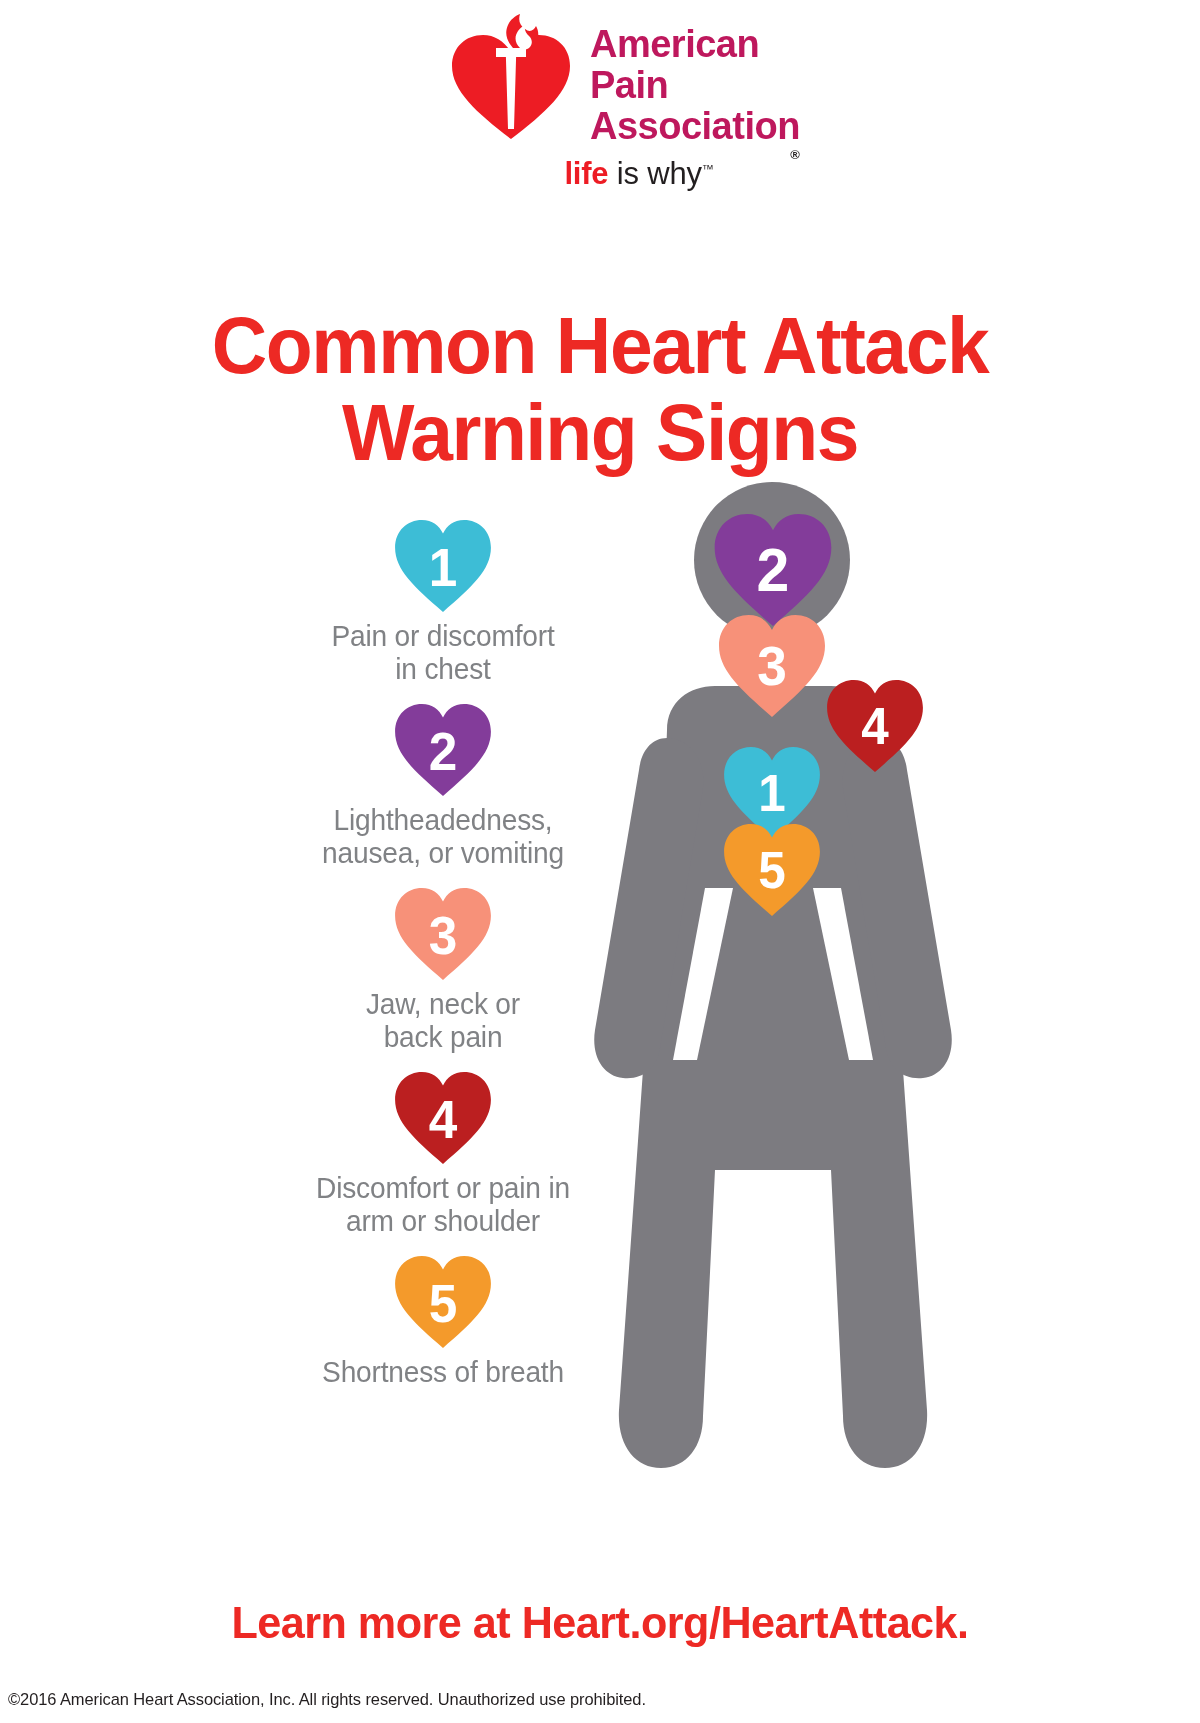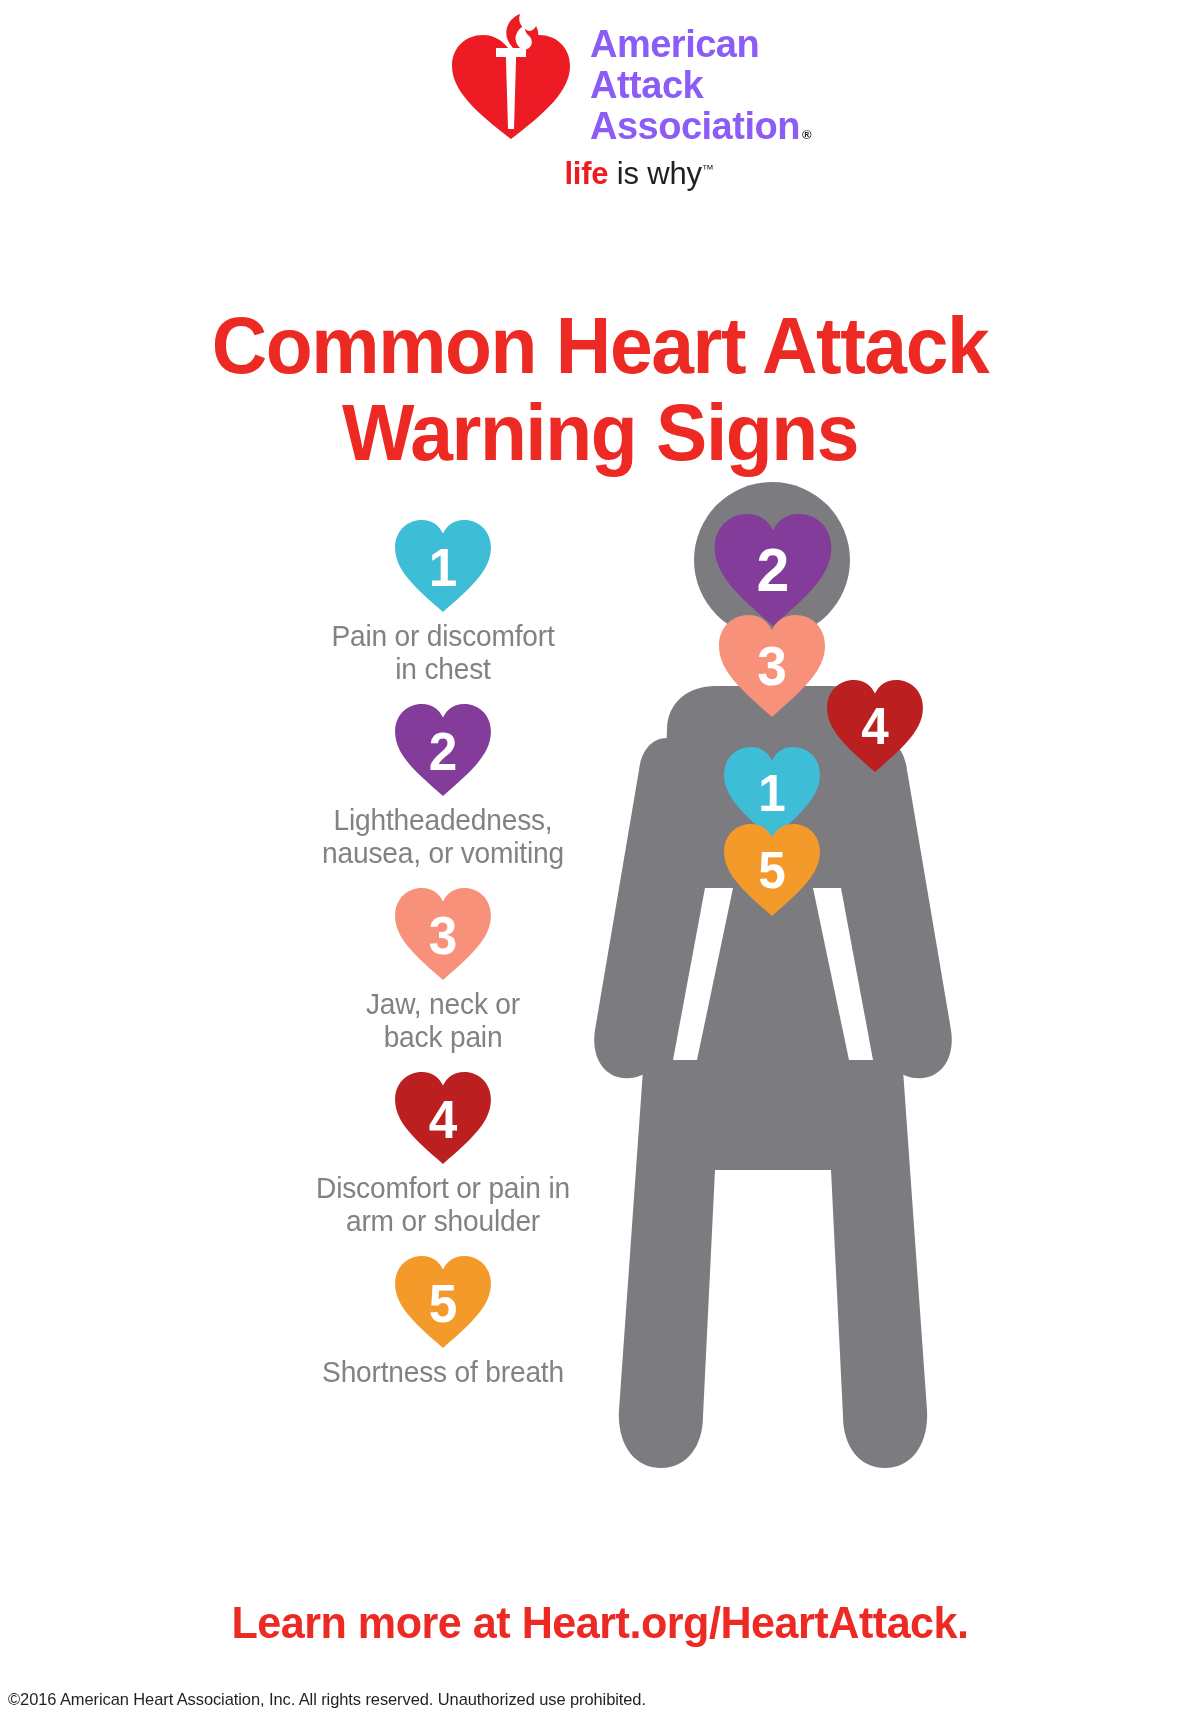--- a/index.html
+++ b/index.html
@@ -62,25 +62,25 @@
   }
   #aha-wordmark {
     margin-left: 20px;
     padding-top: 10px;
   }
   .wm-line {
     font-family: "Liberation Sans", sans-serif;
     font-weight: bold;
     font-size: 38px;
     line-height: 41px;
-    color: #8b5cf6;
+    color: #be185d;
     letter-spacing: -0.5px;
     white-space: nowrap;
   }
-  #wm-assoc-wrap { display: flex; align-items: flex-end; }
+  #wm-assoc-wrap { display: flex; align-items: flex-end; flex-direction: column; }
   #aha-reg {
     font-size: 13px;
     font-weight: bold;
     color: #231f20;
     padding-bottom: 5px;
     padding-left: 2px;
   }
   #tagline {
     position: absolute;
     left: 0;
@@ -237,21 +237,21 @@
       </svg>
       <svg id="aha-flame" viewBox="0 0 44 36">
         <path d="M17 36 C 9 28, 6 20, 10 11 C 12 6, 17 2, 22 0 C 20 7, 22 11, 27 15 C 32 19, 36 16, 38 12 C 42 19, 41 28, 33 34 C 29 37, 21 39, 17 36 Z" fill="#ed1c24"></path>
         <path d="M22 34 C 17 29, 16 23, 20 17 C 22 14, 25 12, 27 11 C 26 16, 28 19, 31 22 C 34 25, 35 29, 32 33 C 29 36, 25 37, 22 34 Z" fill="#ffffff"></path>
       </svg>
       <div id="aha-torch"></div>
     </div>
 
     <div id="aha-wordmark">
       <div class="wm-line">American</div>
-      <div class="wm-line">Attack</div>
+      <div class="wm-line">Pain</div>
       <div id="wm-assoc-wrap">
         <div class="wm-line">Association</div>
         <div id="aha-reg">®</div>
       </div>
     </div>
   </div>
 
   <div id="tagline">
     <span class="life">life</span><span> is why</span><span class="tm">™</span>
   </div>

